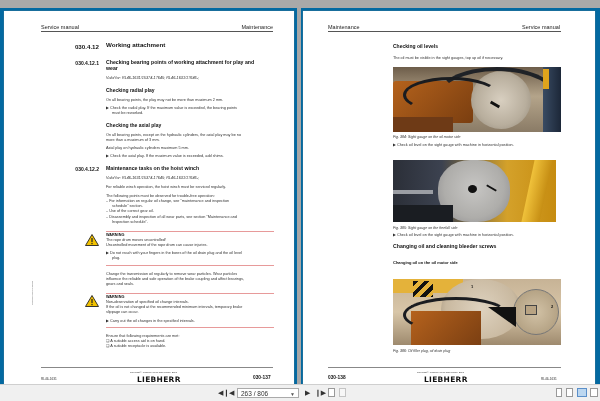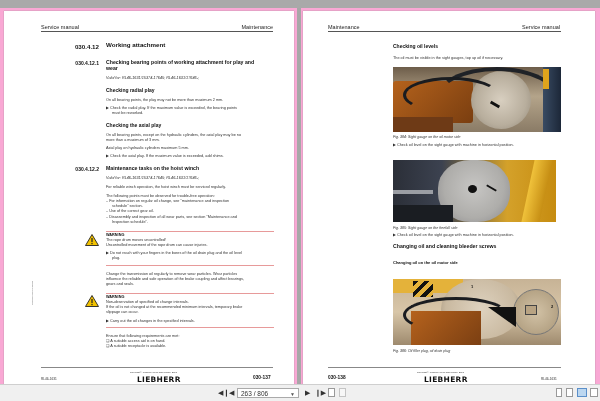--- a/index.html
+++ b/index.html
@@ -1,17 +1,17 @@
 <!DOCTYPE html>
 <html><head>
 <meta charset="utf-8">
 <style>
   html,body{margin:0;padding:0;}
   body{width:600px;height:401px;overflow:hidden;background:#a9a9a9;font-family:"Liberation Sans",sans-serif;position:relative;}
-  .viewer{position:absolute;left:0;top:8px;width:600px;height:384px;background:#f9a8d4;text-decoration:underline;}
+  .viewer{position:absolute;left:0;top:8px;width:600px;height:384px;background:#0369a1;text-decoration:underline;}
   .page{position:absolute;top:3px;background:#fff;height:373px;box-shadow:0 0 1px #888;}
   .page-left{left:4px;width:290px;}
   .page-right{left:303px;width:292px;}
   .divider{position:absolute;left:297px;top:0;width:4px;height:384px;background:#a7a7a7;}
   .hdr{position:absolute;top:13px;font-size:5.5px;color:#222;}
   .hdr-rule{position:absolute;top:20px;height:1px;background:#555;}
   .t{position:absolute;font-size:3.8px;line-height:5.2px;color:#333;}
   .b{font-weight:bold;color:#111;}
   .h1{font-size:6.2px;font-weight:bold;color:#111;}
   .h2{font-size:5.2px;font-weight:bold;color:#111;line-height:6.2px;}

